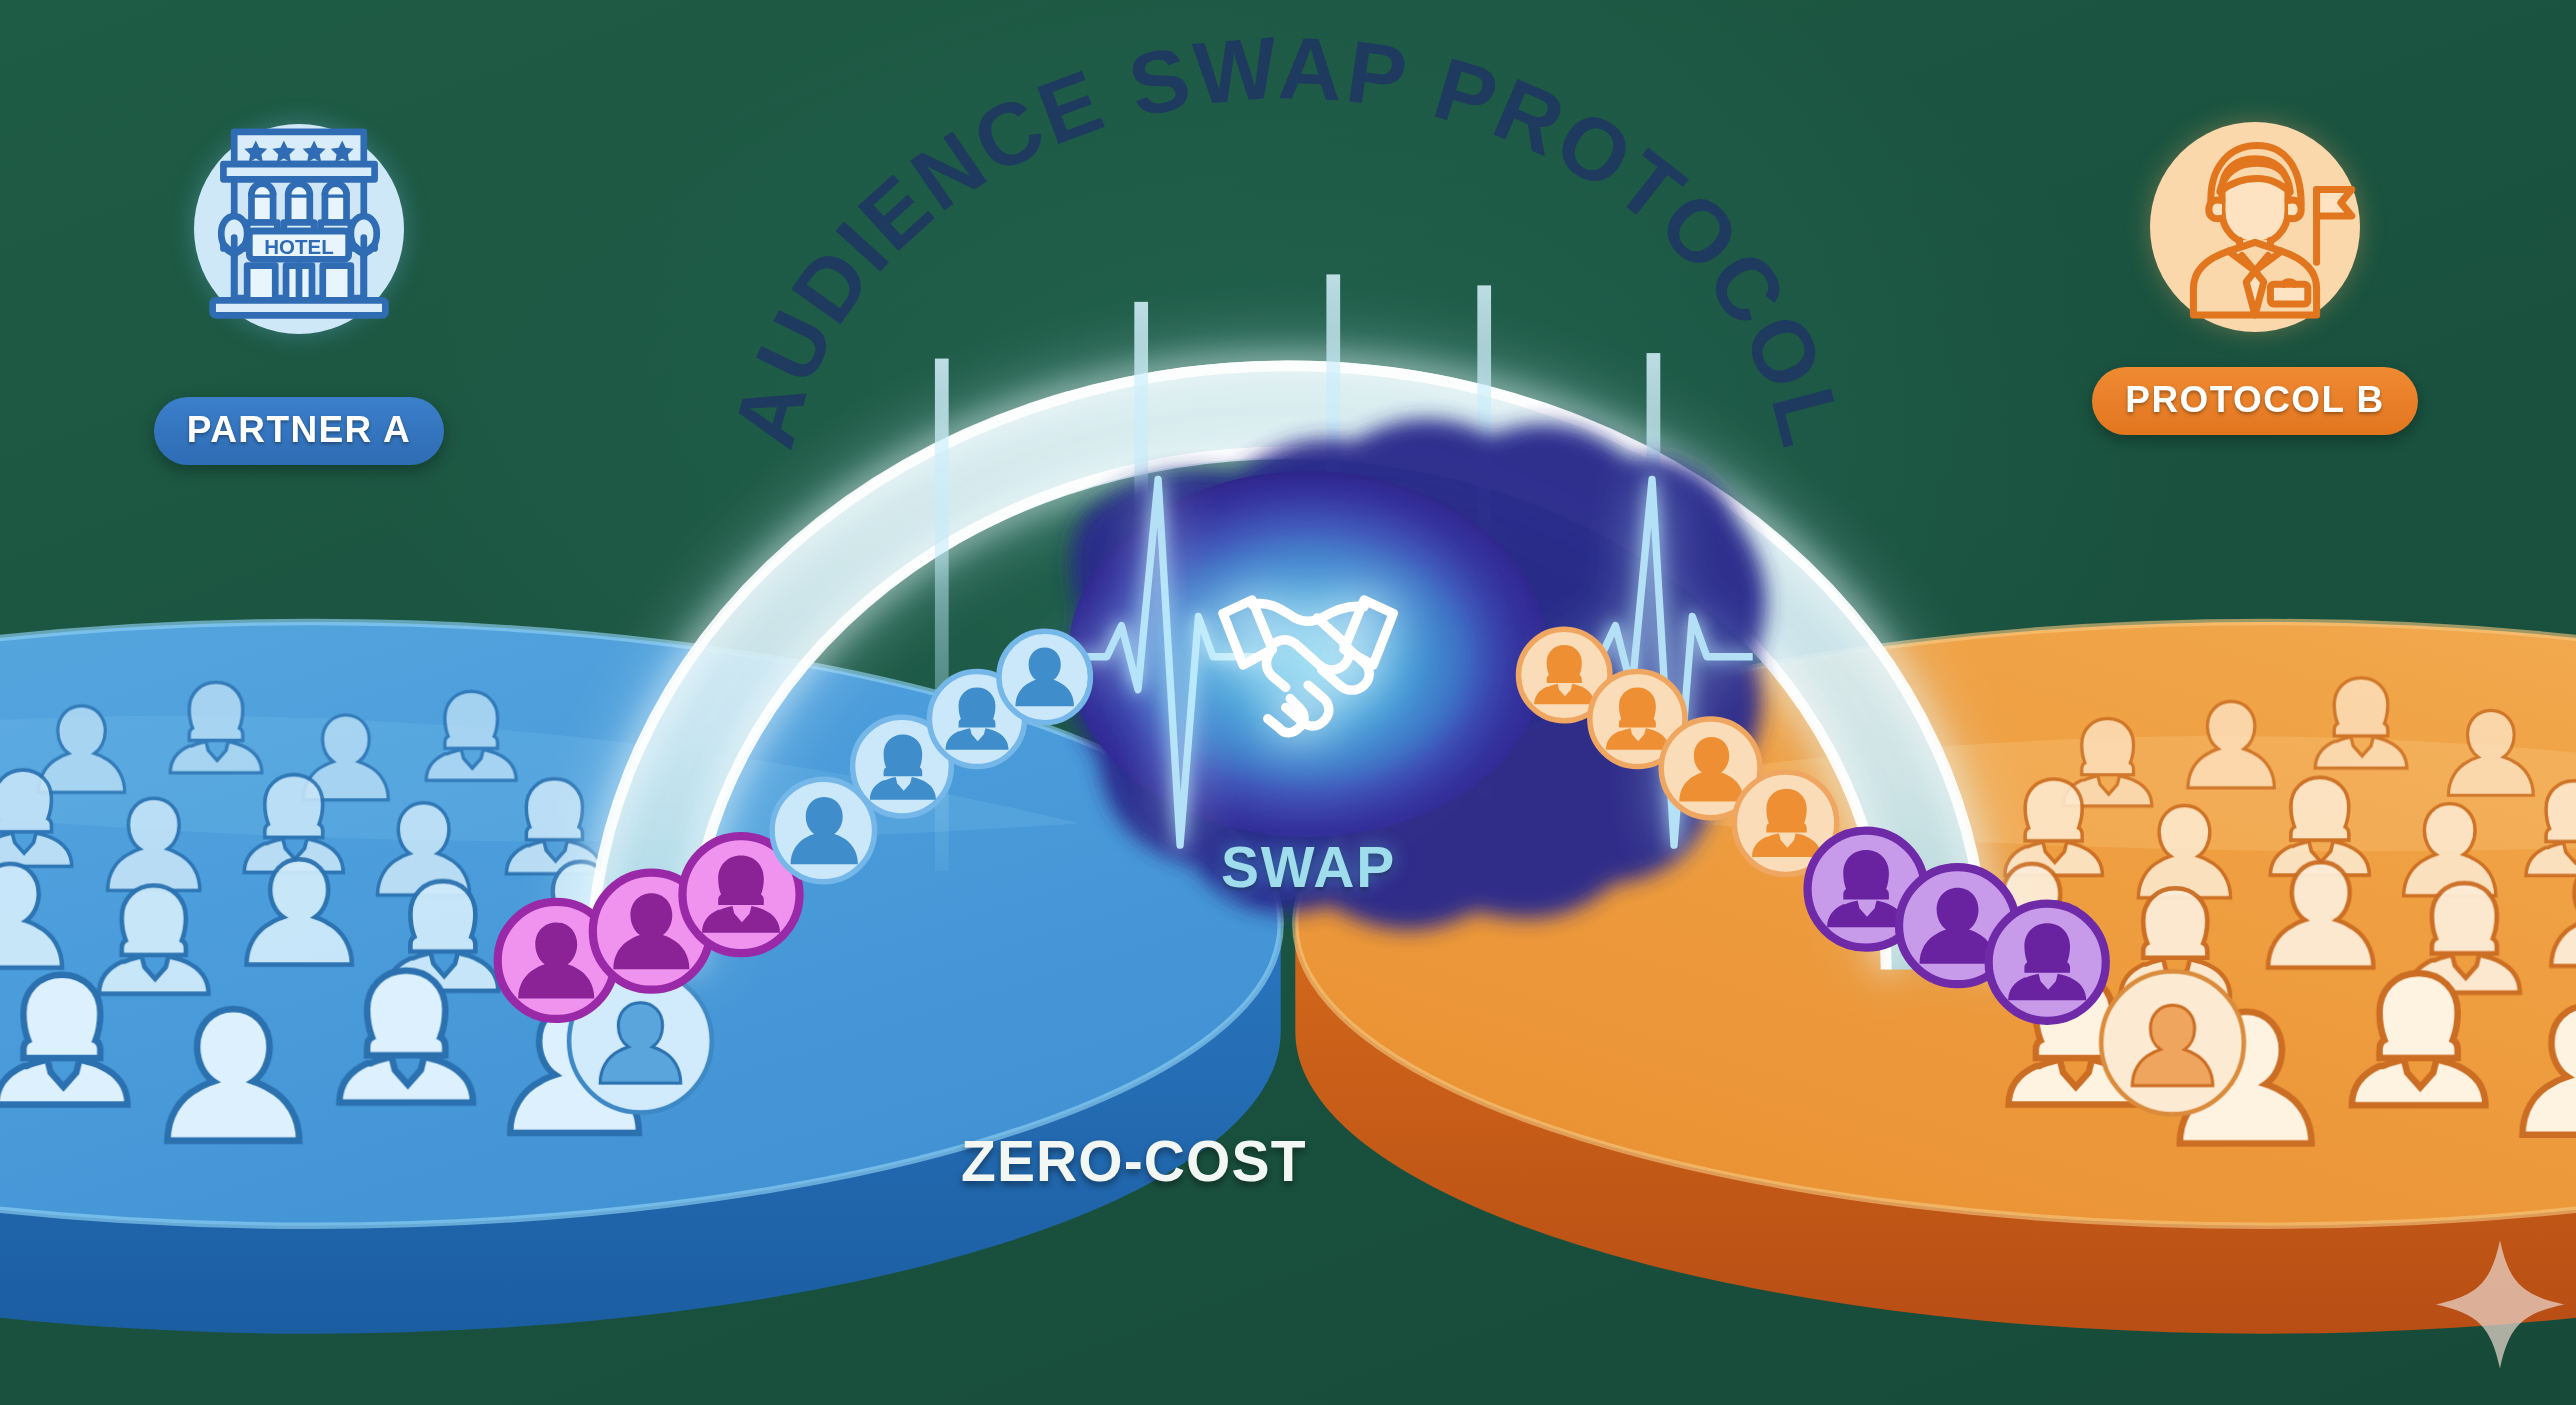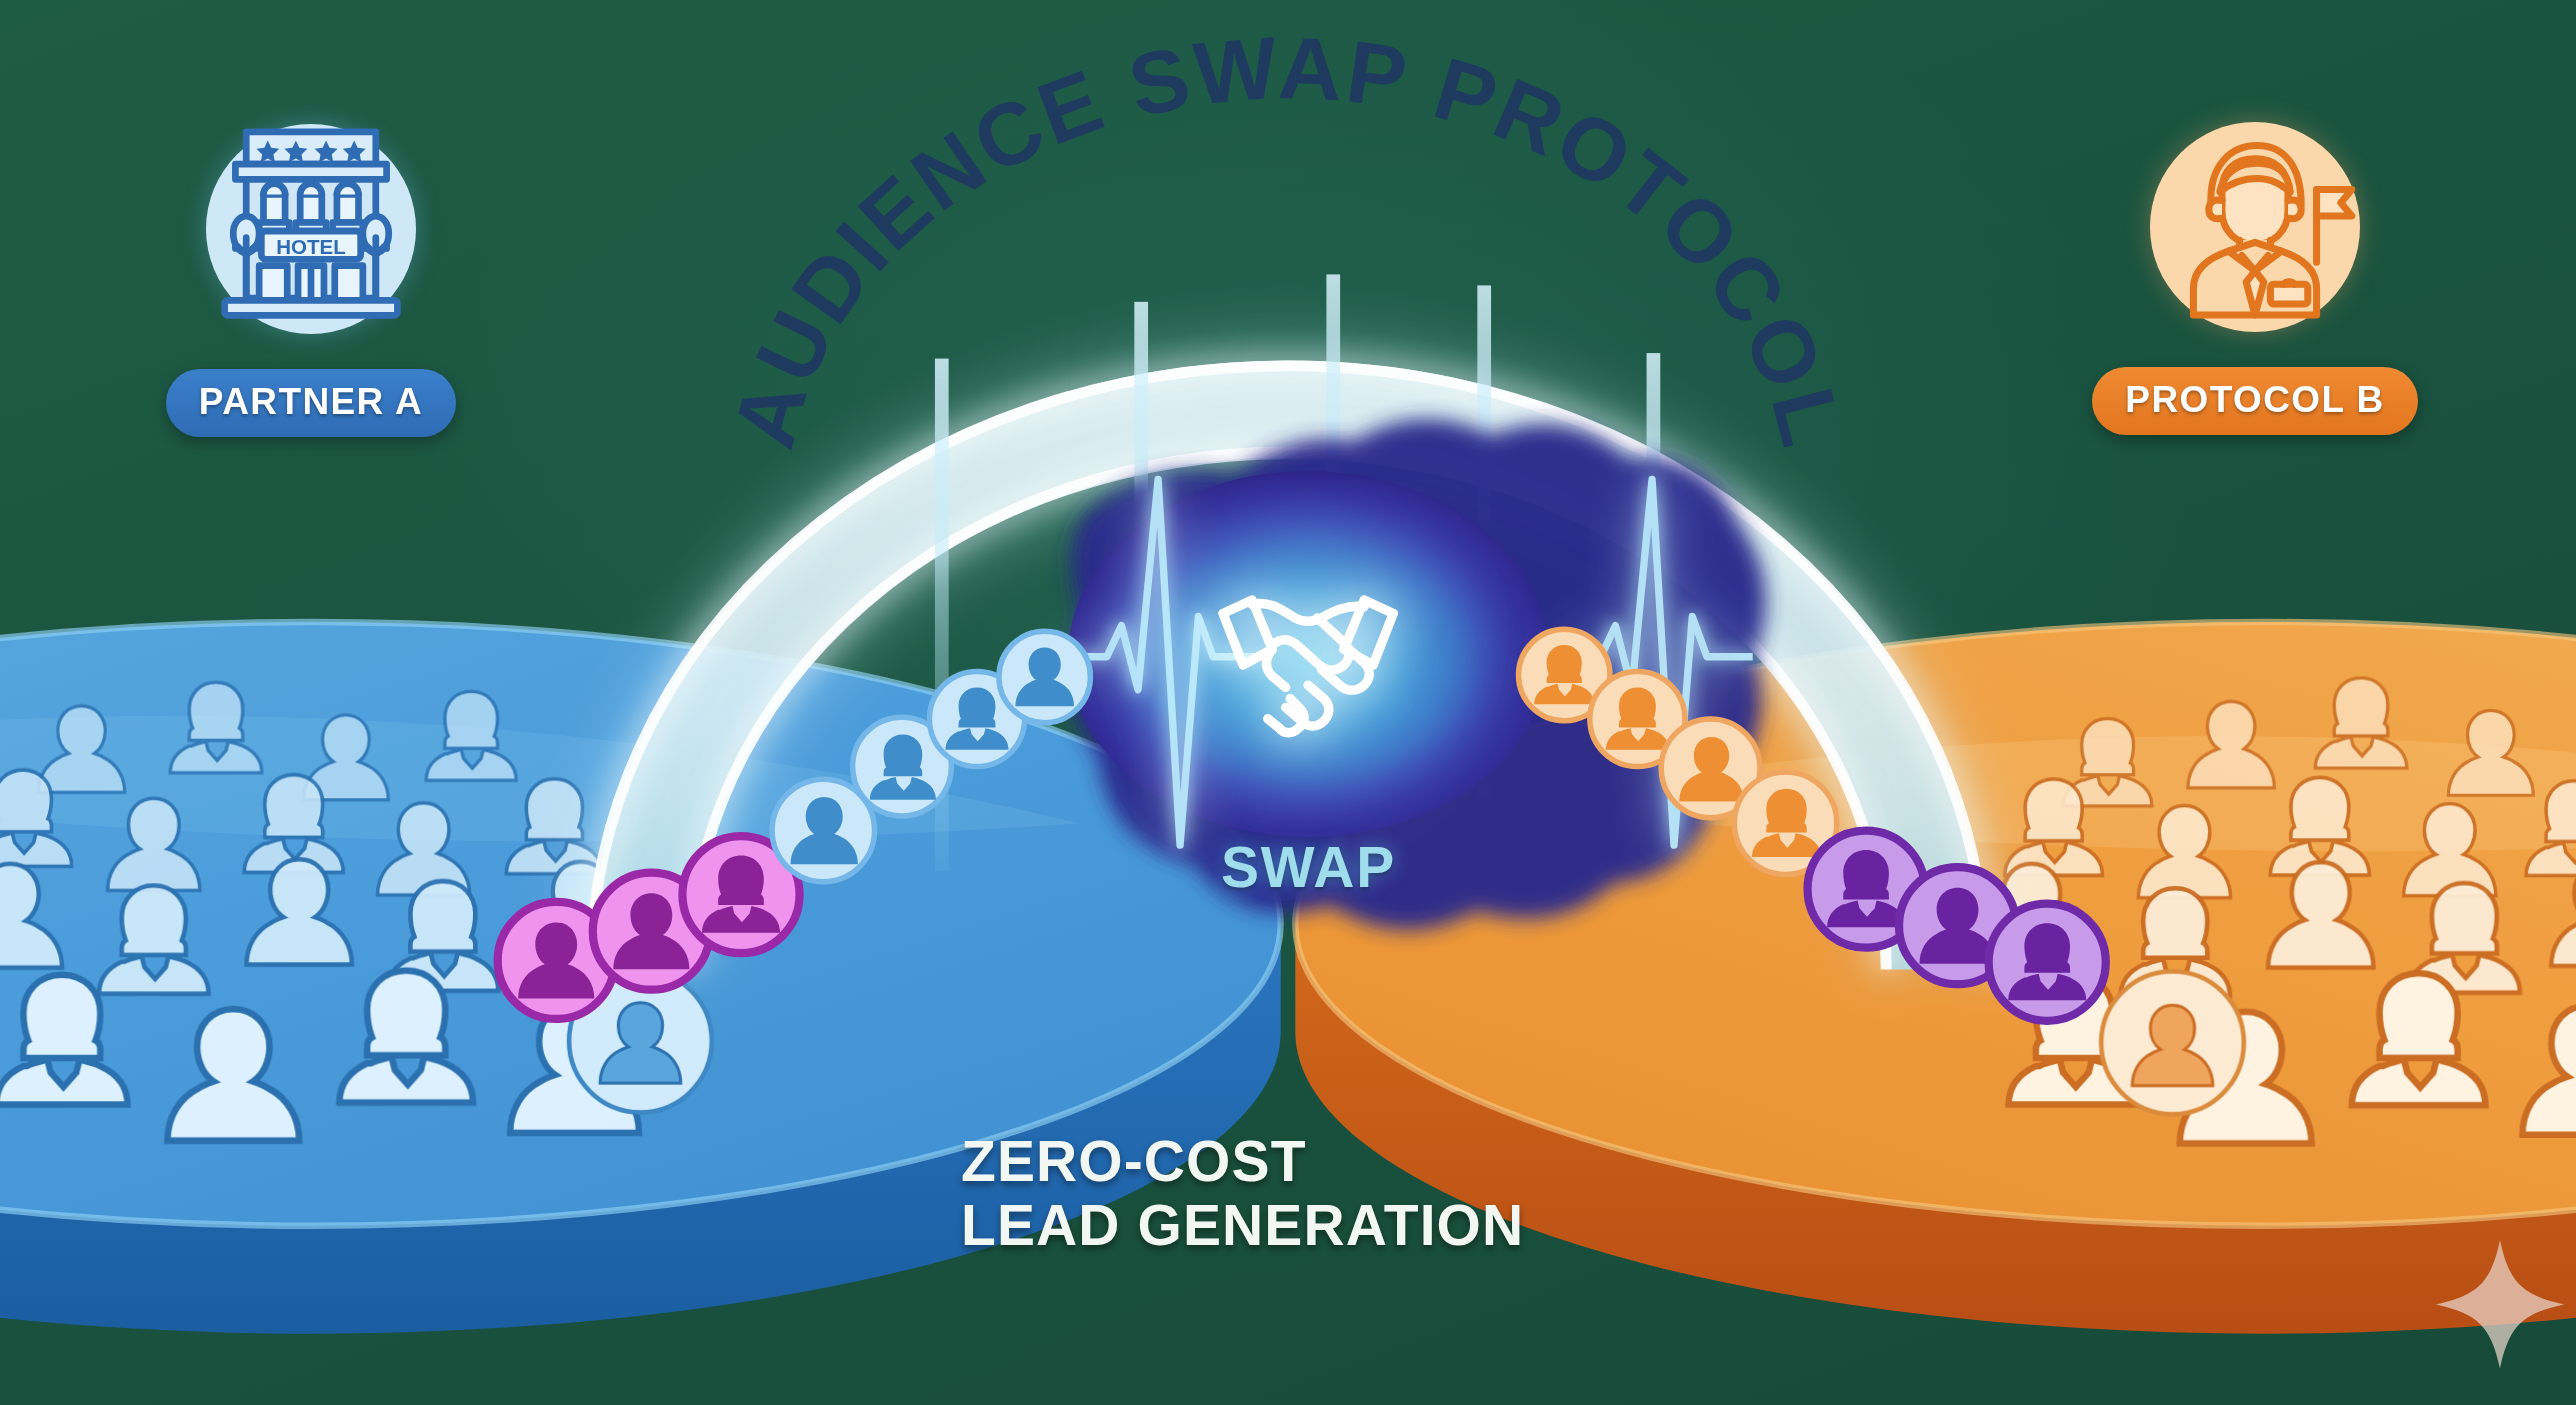--- a/index.html
+++ b/index.html
@@ -11,21 +11,21 @@
     width:2576px; height:1405px;
     background:
       radial-gradient(ellipse 1281px 823px at 50% 35%, rgba(40,110,90,0.55), rgba(0,0,0,0) 70%),
       linear-gradient(160deg,#1f5c45 0%,#1a5340 45%,#174a39 100%);
     overflow:hidden;
   }
   .svgfull { position:absolute; left:0; top:0; width:2576px; height:1405px; }
 
   
   .partner-block { position:absolute; display:flex; flex-direction:column; align-items:center; }
-  #partner-a-block { left:160px; top:110px; width:302px; }
+  #partner-a-block { left:148px; top:110px; width:302px;gap:28px; }
   #partner-b-block { left:2095px; top:108px; width:320px; }
 
   .icon-circle { position:relative; width:238px; height:238px; display:flex; align-items:center; justify-content:center; }
   .icon-circle .disc {
     position:absolute; width:210px; height:210px; border-radius:50%;
   }
   #partner-a-block .disc { background:#cfe8f8; box-shadow:0 0 24px rgba(120,190,240,.35); }
   #partner-b-block .disc { background:#fbd7ac; box-shadow:0 0 24px rgba(244,170,95,.35); }
   .icon-circle svg { position:relative; z-index:2; }
 
@@ -444,17 +444,16 @@
     </div>
     <div class="pill" id="pill-b">PROTOCOL B</div>
   </div>
 
   <div id="trust-label">
     <span>SWAP</span><br>
   </div>
 
   <div id="bottom-caption">
     <span>ZERO-COST</span>
-    <span class="l2">LEAD GENERATION</span>
   </div>
 
 </div>
 
 
 </body></html>

